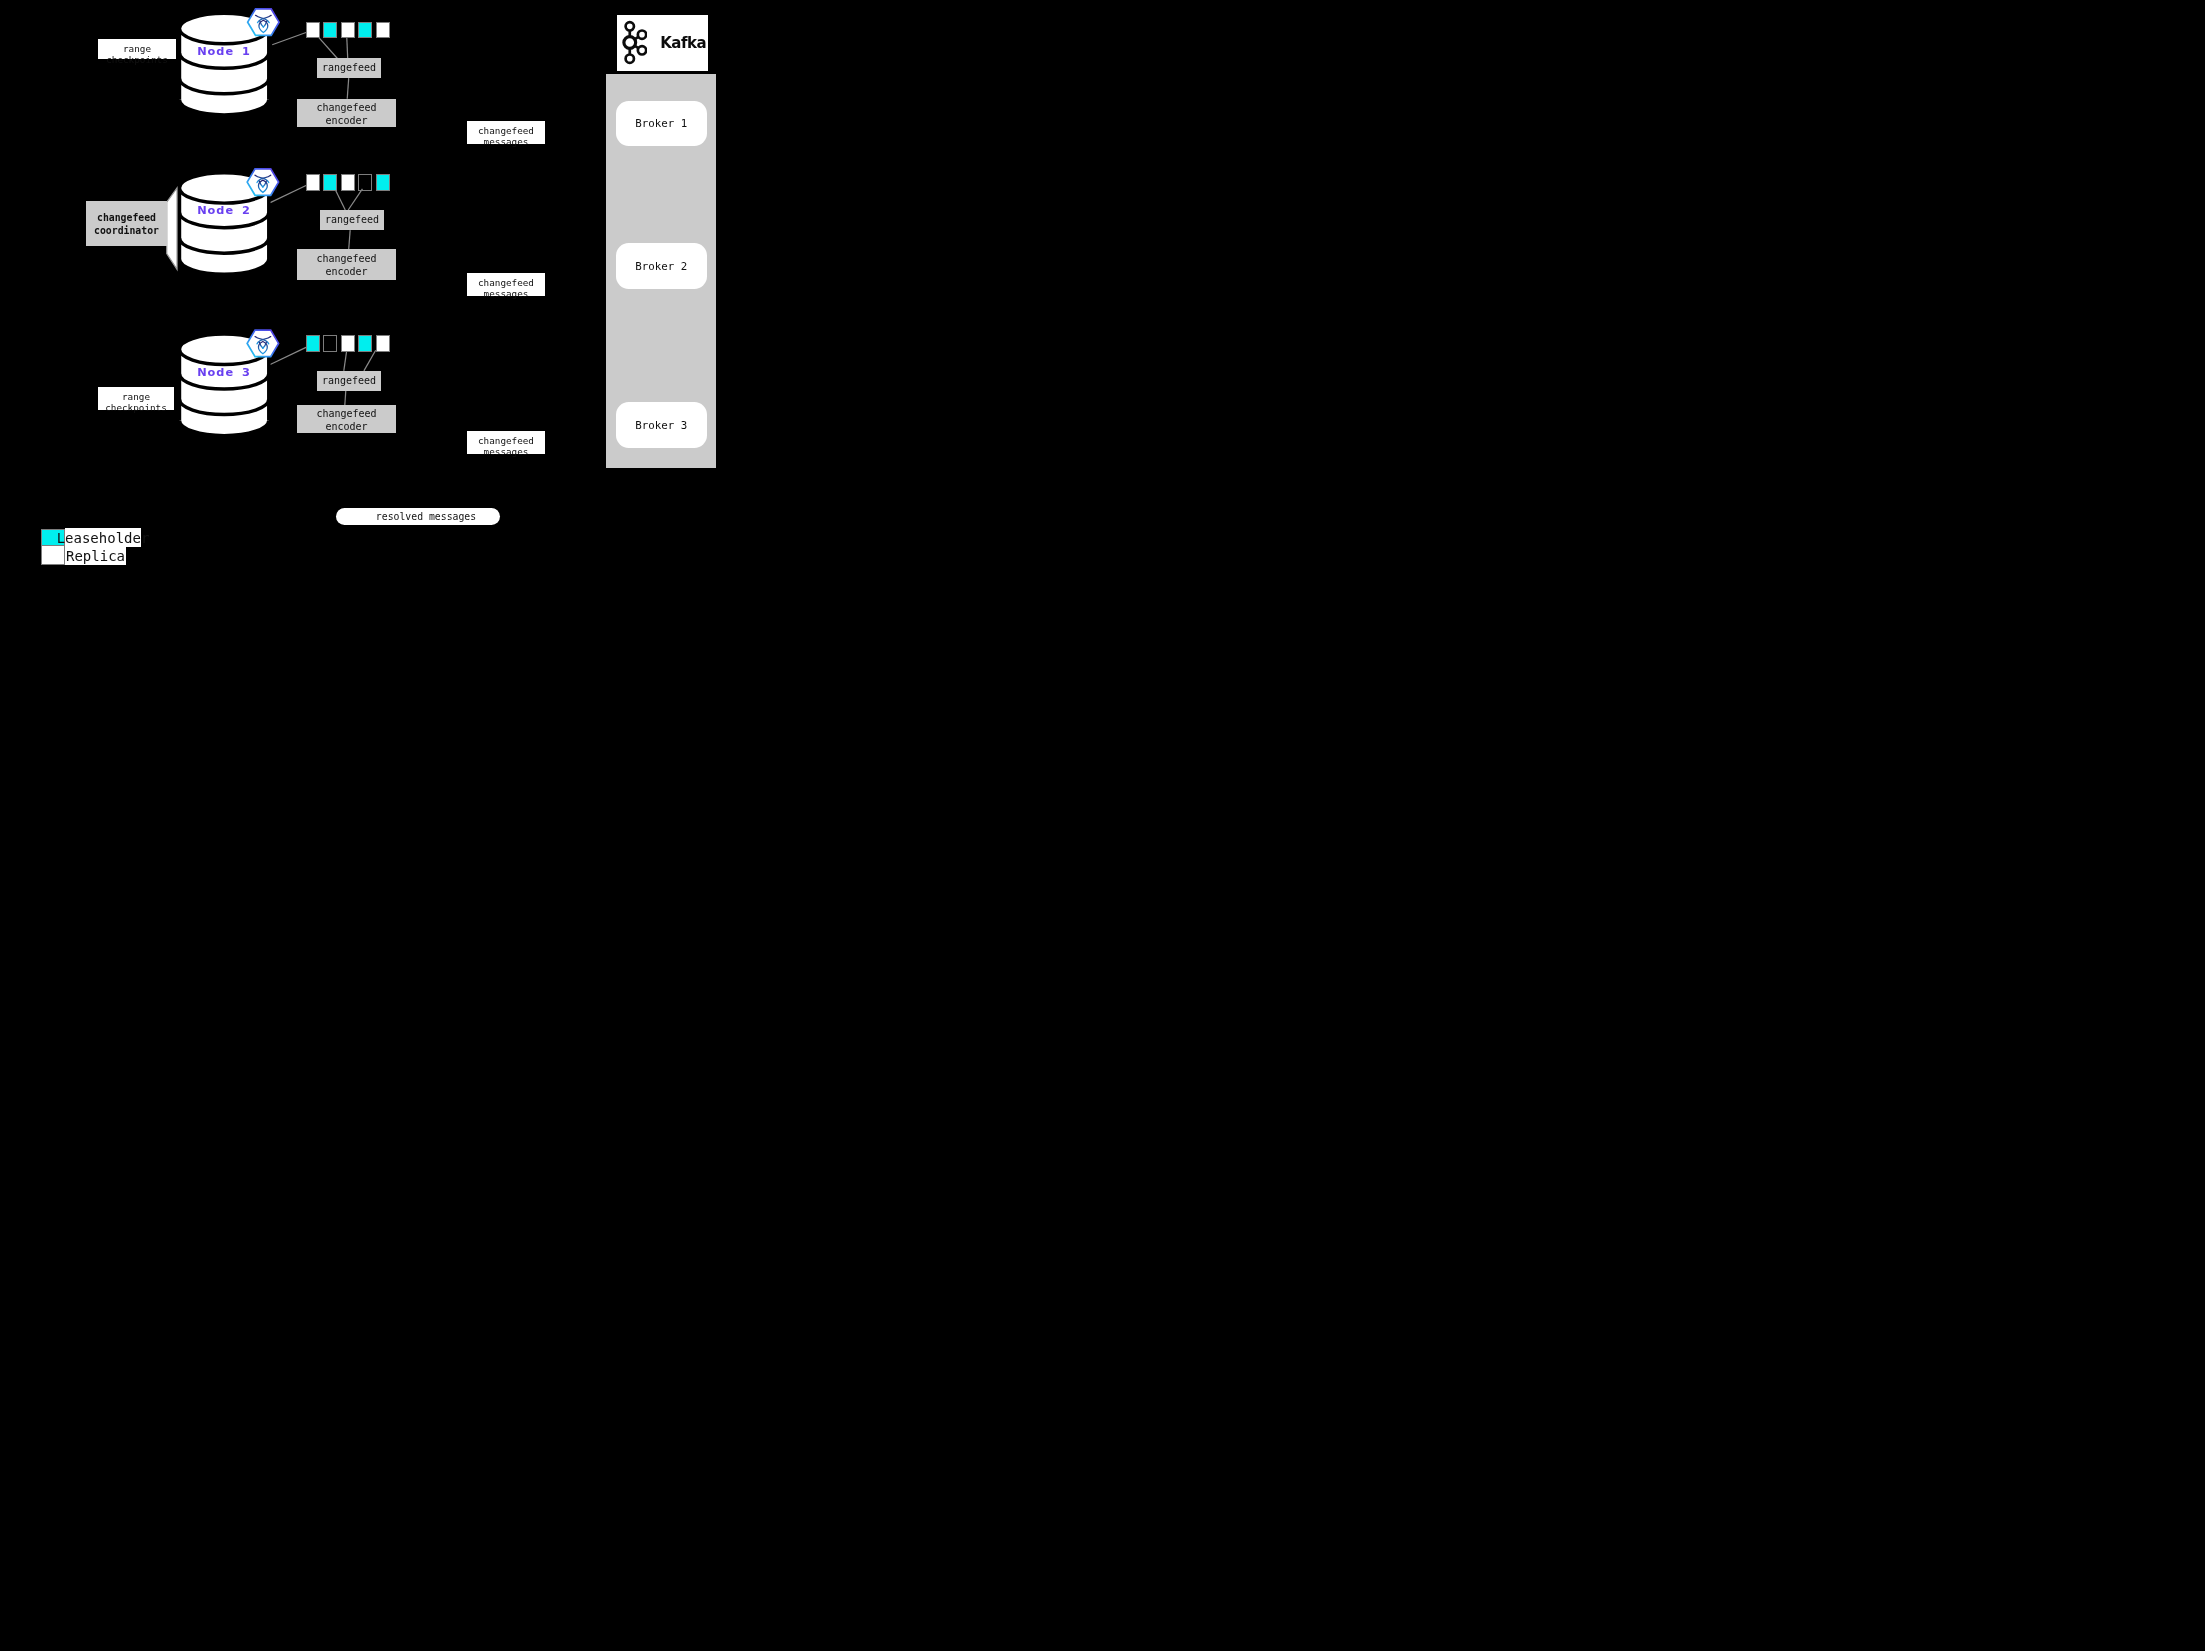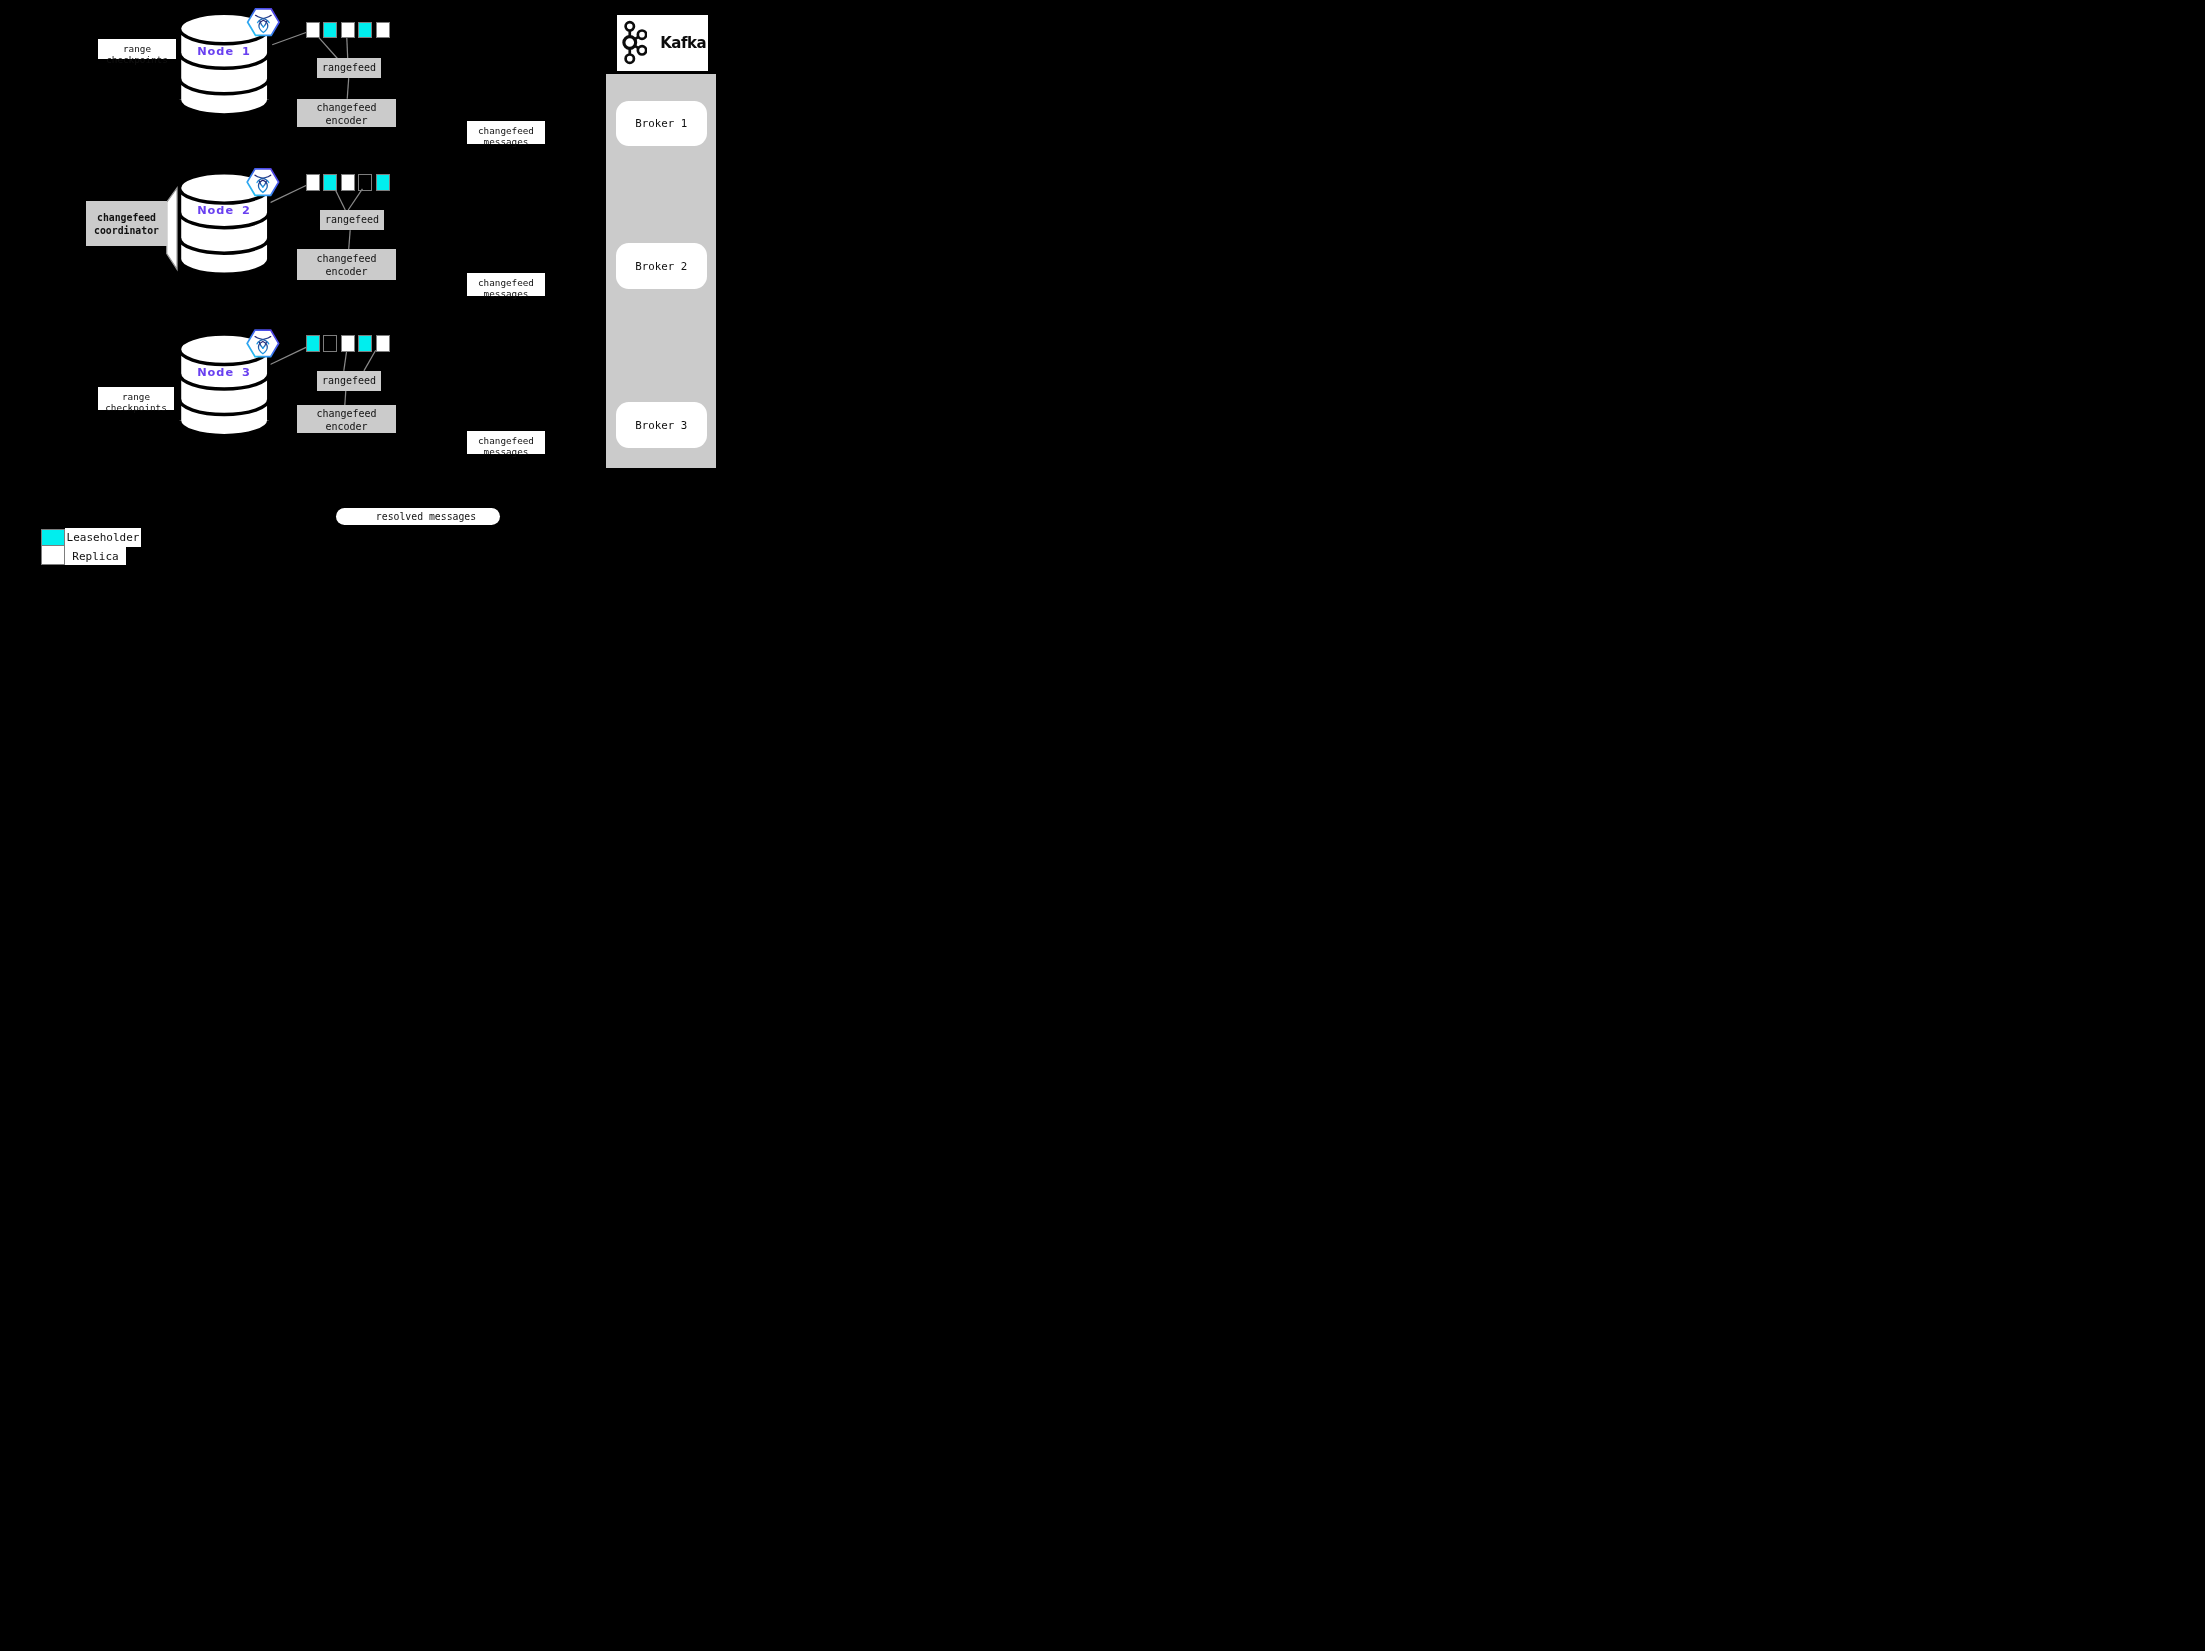--- a/index.html
+++ b/index.html
@@ -45,21 +45,21 @@
     position:absolute;left:9.8px;width:91px;background:#fff;border-radius:12.7px;
     color:#111;font-size:10.8px;text-align:center;
     display:flex;align-items:center;justify-content:center;
   }
   .pill{
     background:#fff;color:#111;border-radius:8.8px;text-align:center;
     font-size:9.8px;line-height:17px;padding-left:16px;
   }
   .legend-sq{position:absolute;width:22px;height:18px;border:1.5px solid #7d7d7d;}
   .legend-lab{
-    background:#fff;color:#111;font-size:11px;display:flex;align-items:center;justify-content:center;
+    background:#fff;color:#111;font-size:14px;display:flex;align-items:center;justify-content:center;
   }
 </style>
 </head>
 <body>
 
 <div class="canvas">
 
   <svg class="layer" viewBox="0 0 1568 1174" width="769" height="576">
     <defs>
       <linearGradient id="hexg" x1="0%" y1="100%" x2="100%" y2="0%">

